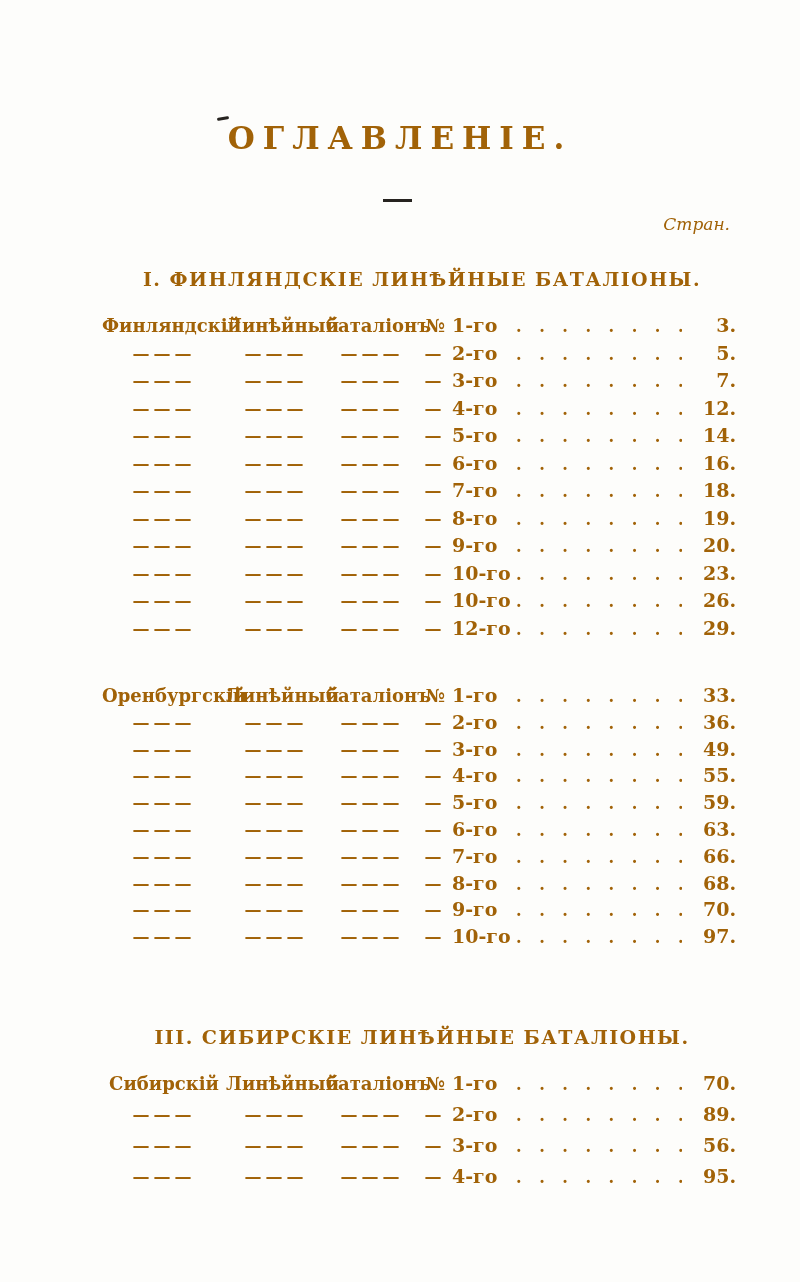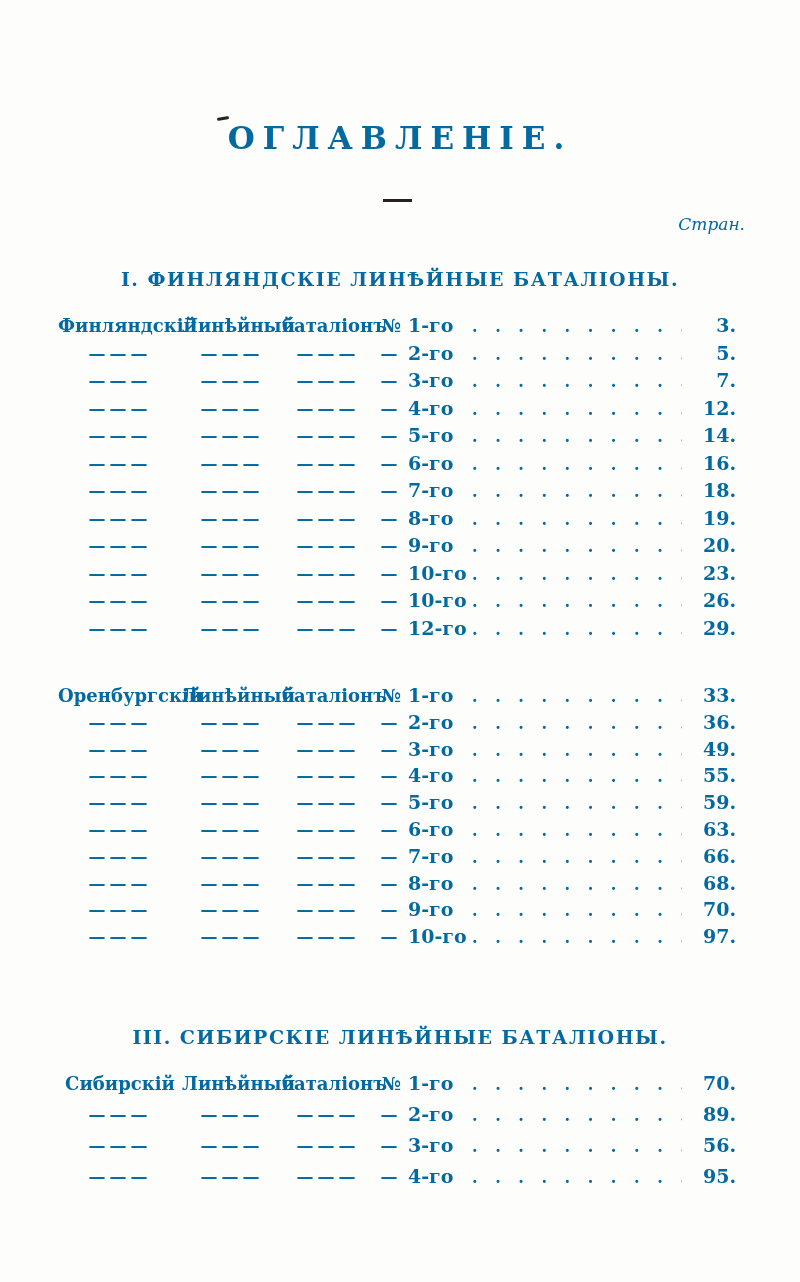--- a/index.html
+++ b/index.html
@@ -1,45 +1,45 @@
 <!DOCTYPE html>
 <html><head>
 <meta charset="utf-8">
 <style>
   html,body{margin:0;padding:0;background:#e8e8e6;}
   .page{
     position:relative;
     width:800px;height:1282px;
     margin:0 auto;
     background:#fdfdfb;
-    color:#0369a1;
+    color:#a16207;
     font-family:"DejaVu Serif", serif;
     overflow:hidden;
   }
   .speck{
     position:absolute;top:117px;left:217px;
     width:12px;height:3px;background:#26231f;
     border-radius:2px;transform:rotate(-10deg);
   }
   .title{
     position:absolute;top:120px;left:0;right:0;margin:0;
     text-align:center;
     font-size:31px;font-weight:bold;
     letter-spacing:8px;
     white-space:nowrap;
   }
   .rule{
     position:absolute;top:199px;left:383px;
     width:29px;height:3px;background:#26231f;
   }
   .stran{
-    position:absolute;top:214px;right:55px;
+    position:absolute;top:214px;right:70px;
     font-style:italic;font-size:17px;font-weight:500;
   }
-  .sec{position:absolute;left:0;right:0;}
+  .sec{position:absolute;left:0;right:0;padding-left:44px;}
   .sec.s0{top:266px;--rh:27.5px;}
   .sec.s1{top:662px;--rh:26.8px;}
   .sec.s2{top:1004px;margin-top:20px;--rh:31px;}
   .sec-heading{
     margin:0;height:26px;line-height:26px;
     text-align:center;
     font-size:19px;font-weight:bold;letter-spacing:1.5px;
     white-space:nowrap;
   }
   .rows{margin-top:22px;padding-left:58px;padding-right:64px;}

